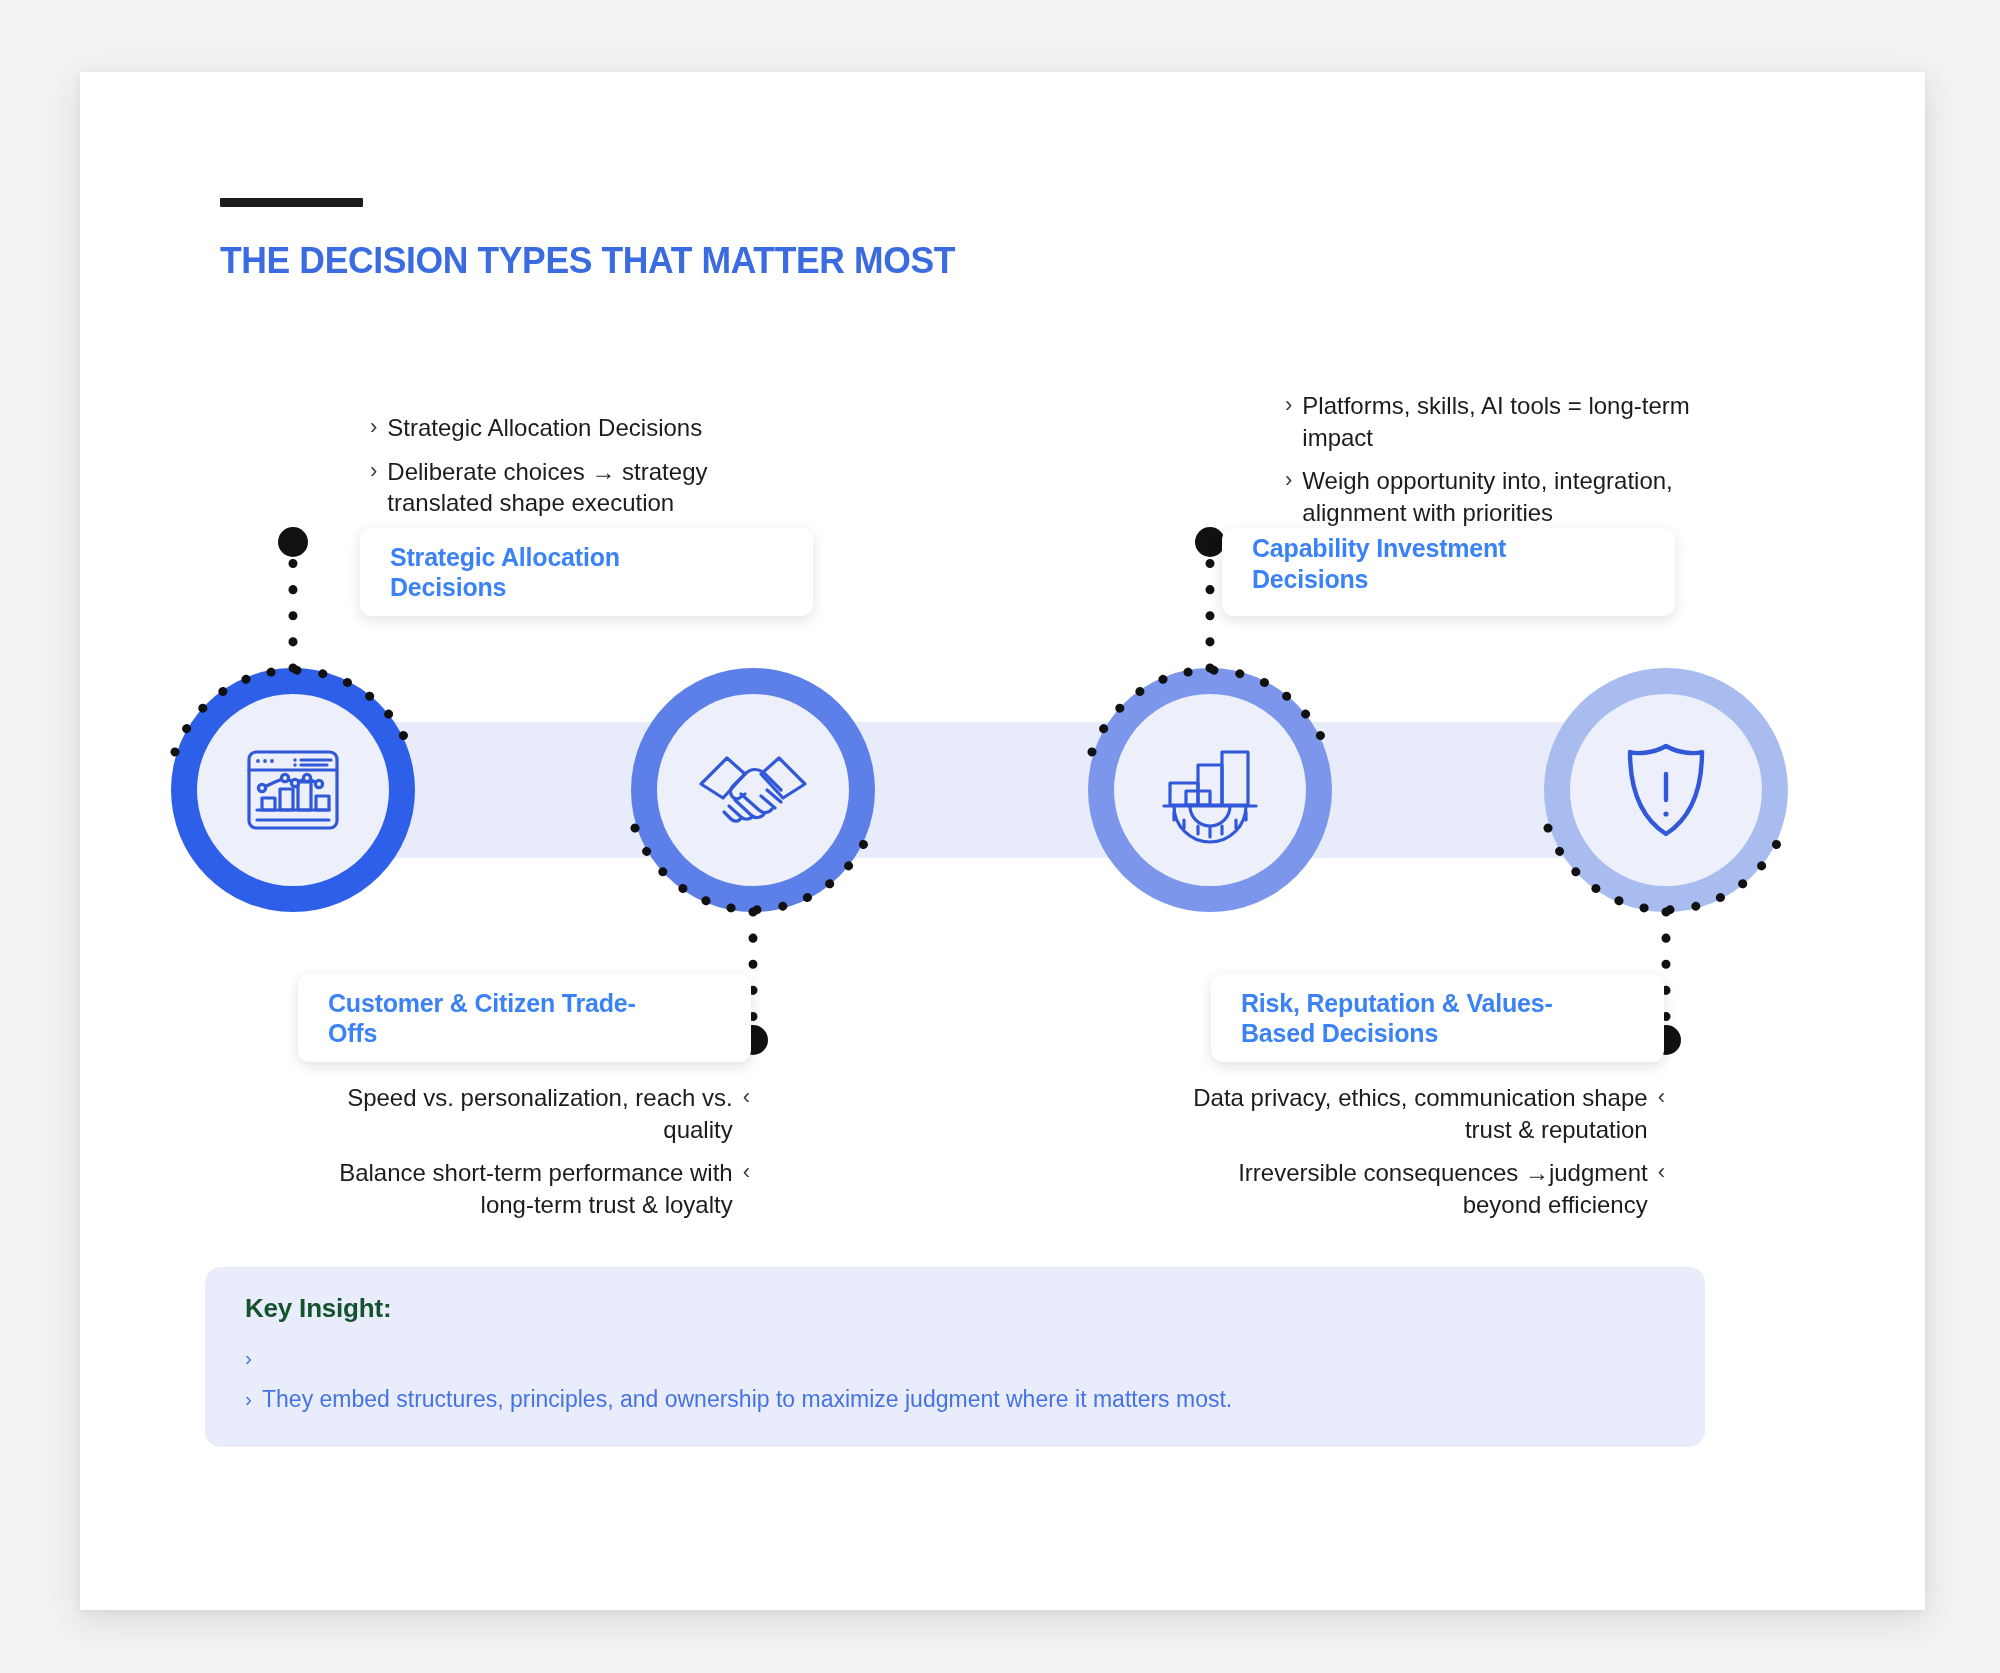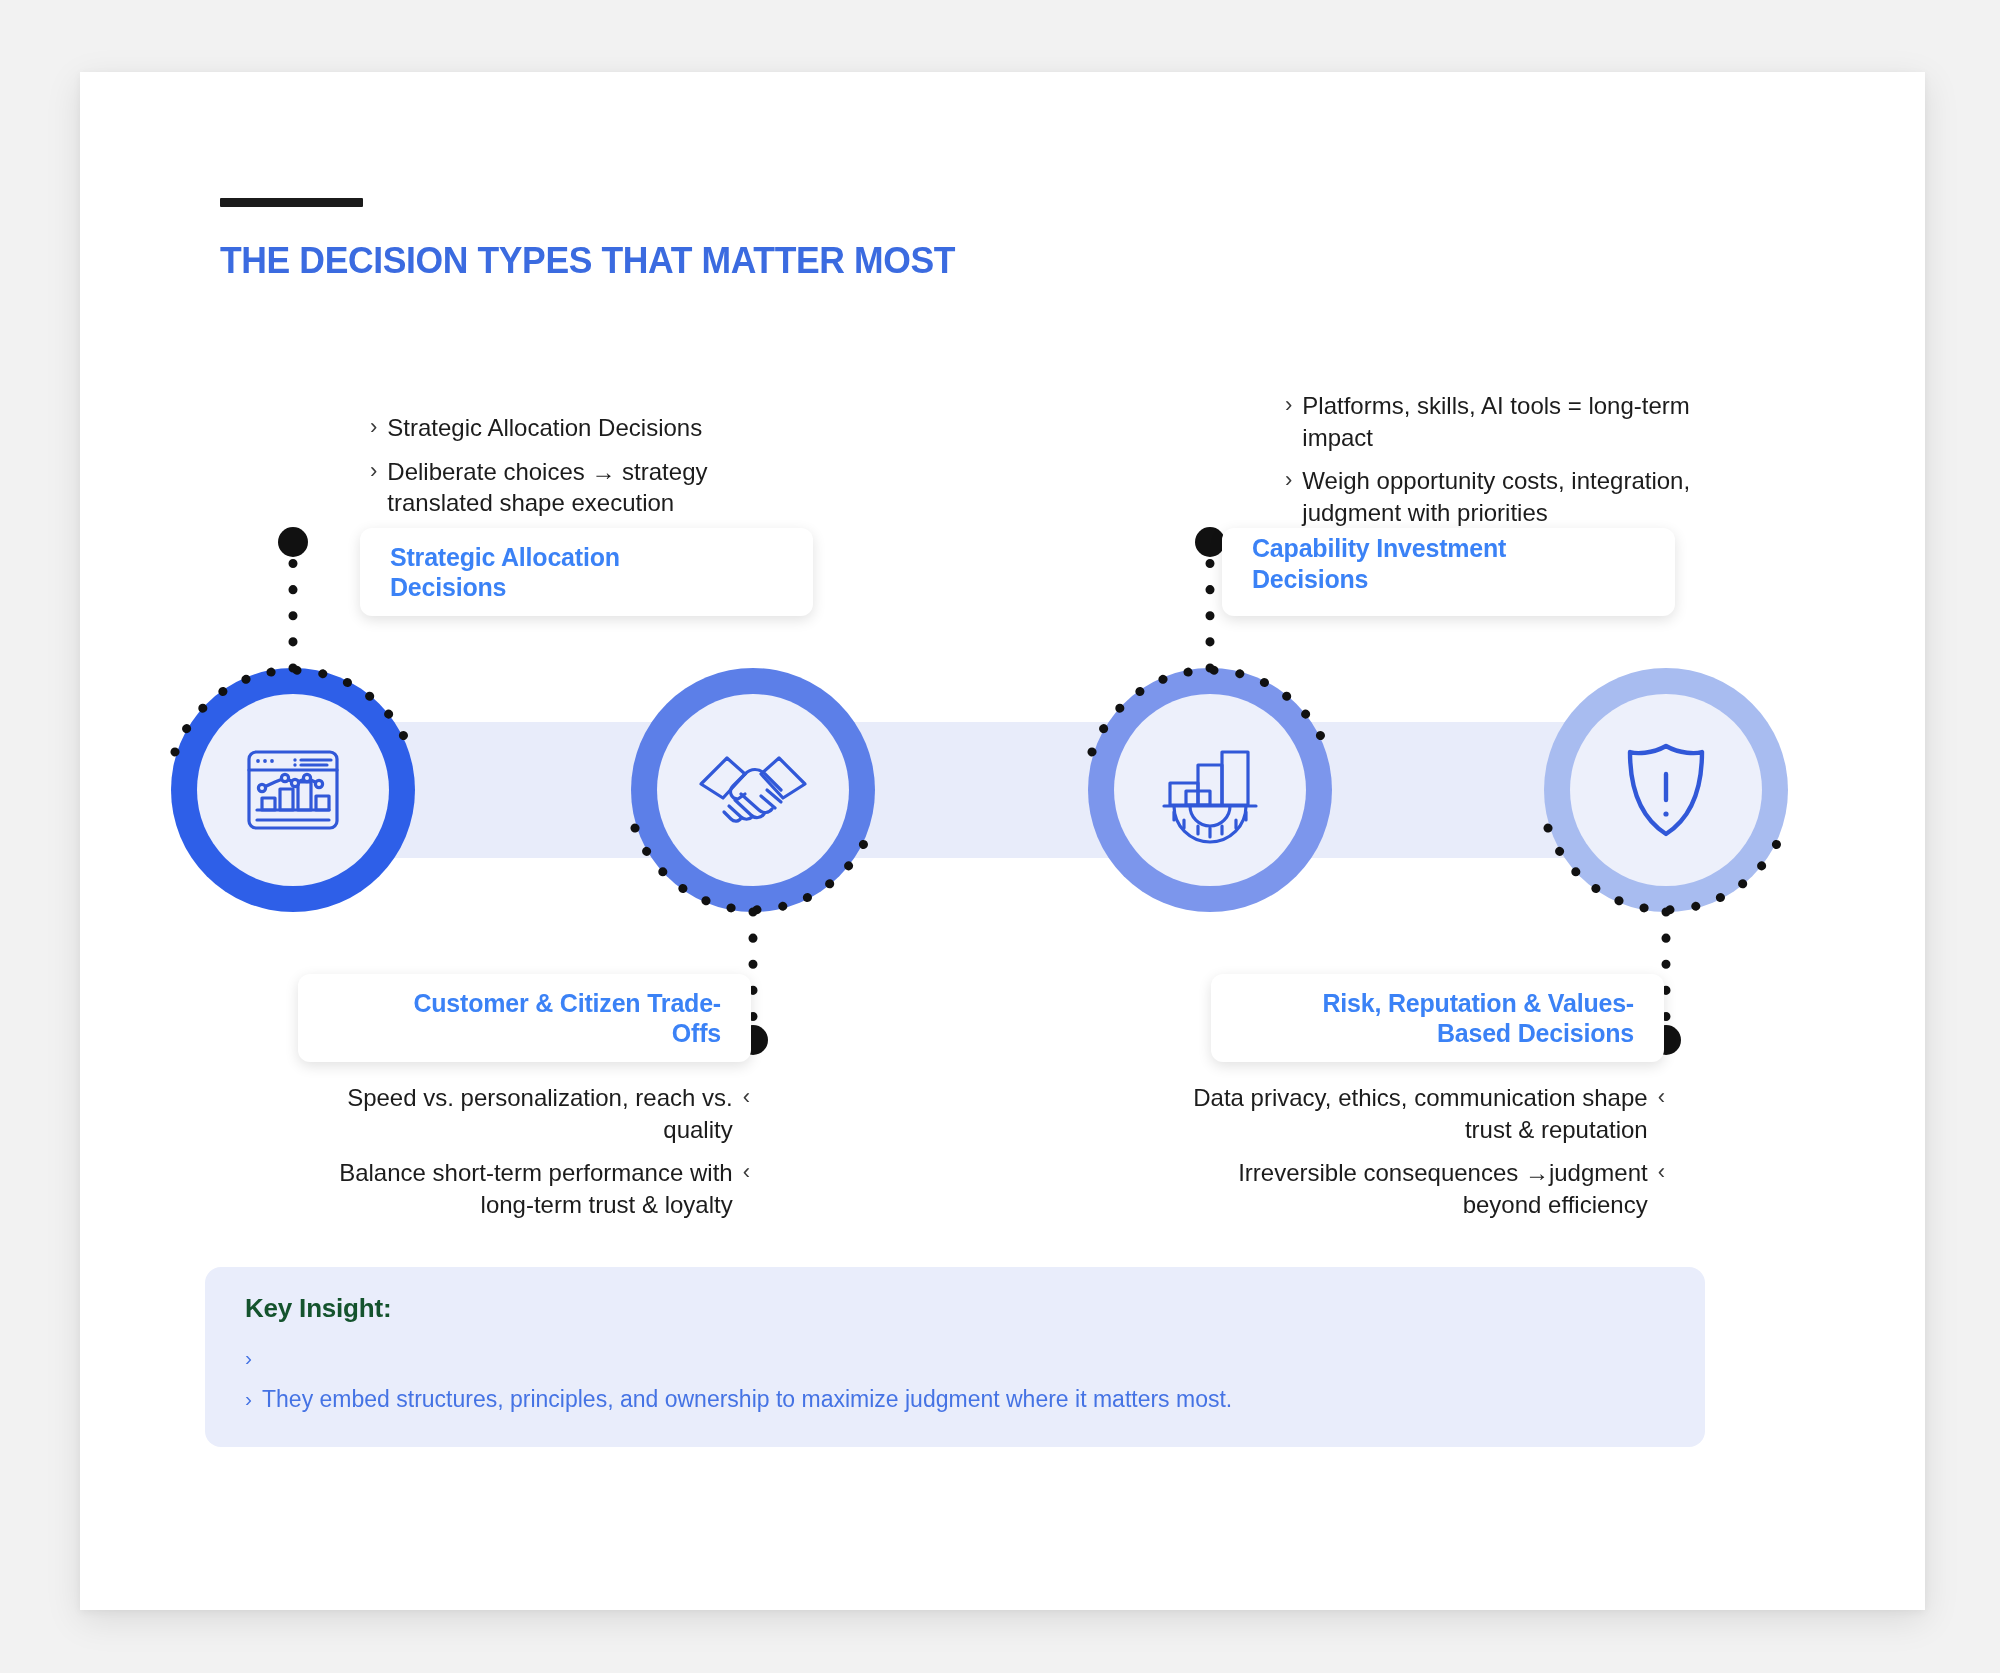--- a/index.html
+++ b/index.html
@@ -59,21 +59,21 @@
     align-items: center;
     padding: 22px 30px;
   }
   .card .card-title {
     font-size: 25px;
     font-weight: 700;
     line-height: 1.22;
     color: #3b82f6;
     letter-spacing: -0.2px;
   }
-  .card.right-text .card-title { text-align: right; width: 100%; }
+  .card.right-text .card-title { text-align: left; width: 100%; }
 
   
   .bullets { position: absolute; }
   .bullet {
     display: flex;
     gap: 10px;
     font-size: 24px;
     line-height: 1.32;
     color: #1c1c1c;
     margin-bottom: 12px;
@@ -248,21 +248,21 @@
     </div>
   </div>
 
   <div class="bullets" style="left:1205px; top:318px; width:460px;">
     <div class="bullet">
       <span class="chev">›</span>
       <span>Platforms, skills, AI tools = long-term impact</span>
     </div>
     <div class="bullet">
       <span class="chev">›</span>
-      <span>Weigh opportunity costs, integration, judgment with priorities</span>
+      <span>Weigh opportunity into, integration, alignment with priorities</span>
     </div>
   </div>
 
   <div class="card" style="left:280px; top:456px; width:453px; height:88px;">
     <div class="card-title">
       <span>Strategic Allocation</span><br>
       <span>Decisions</span>
     </div>
   </div>
 

